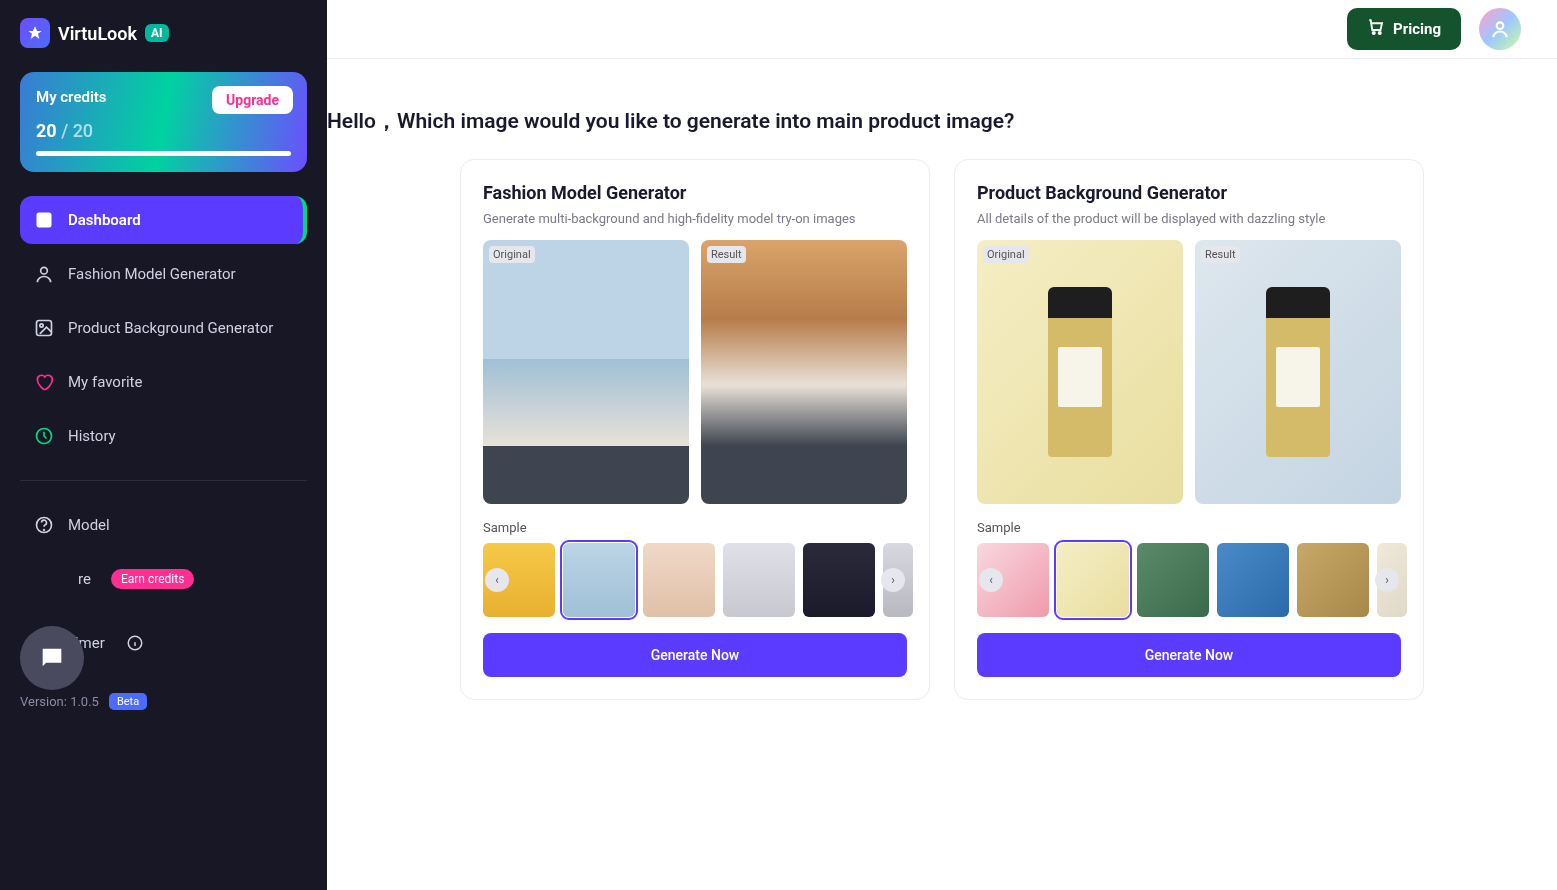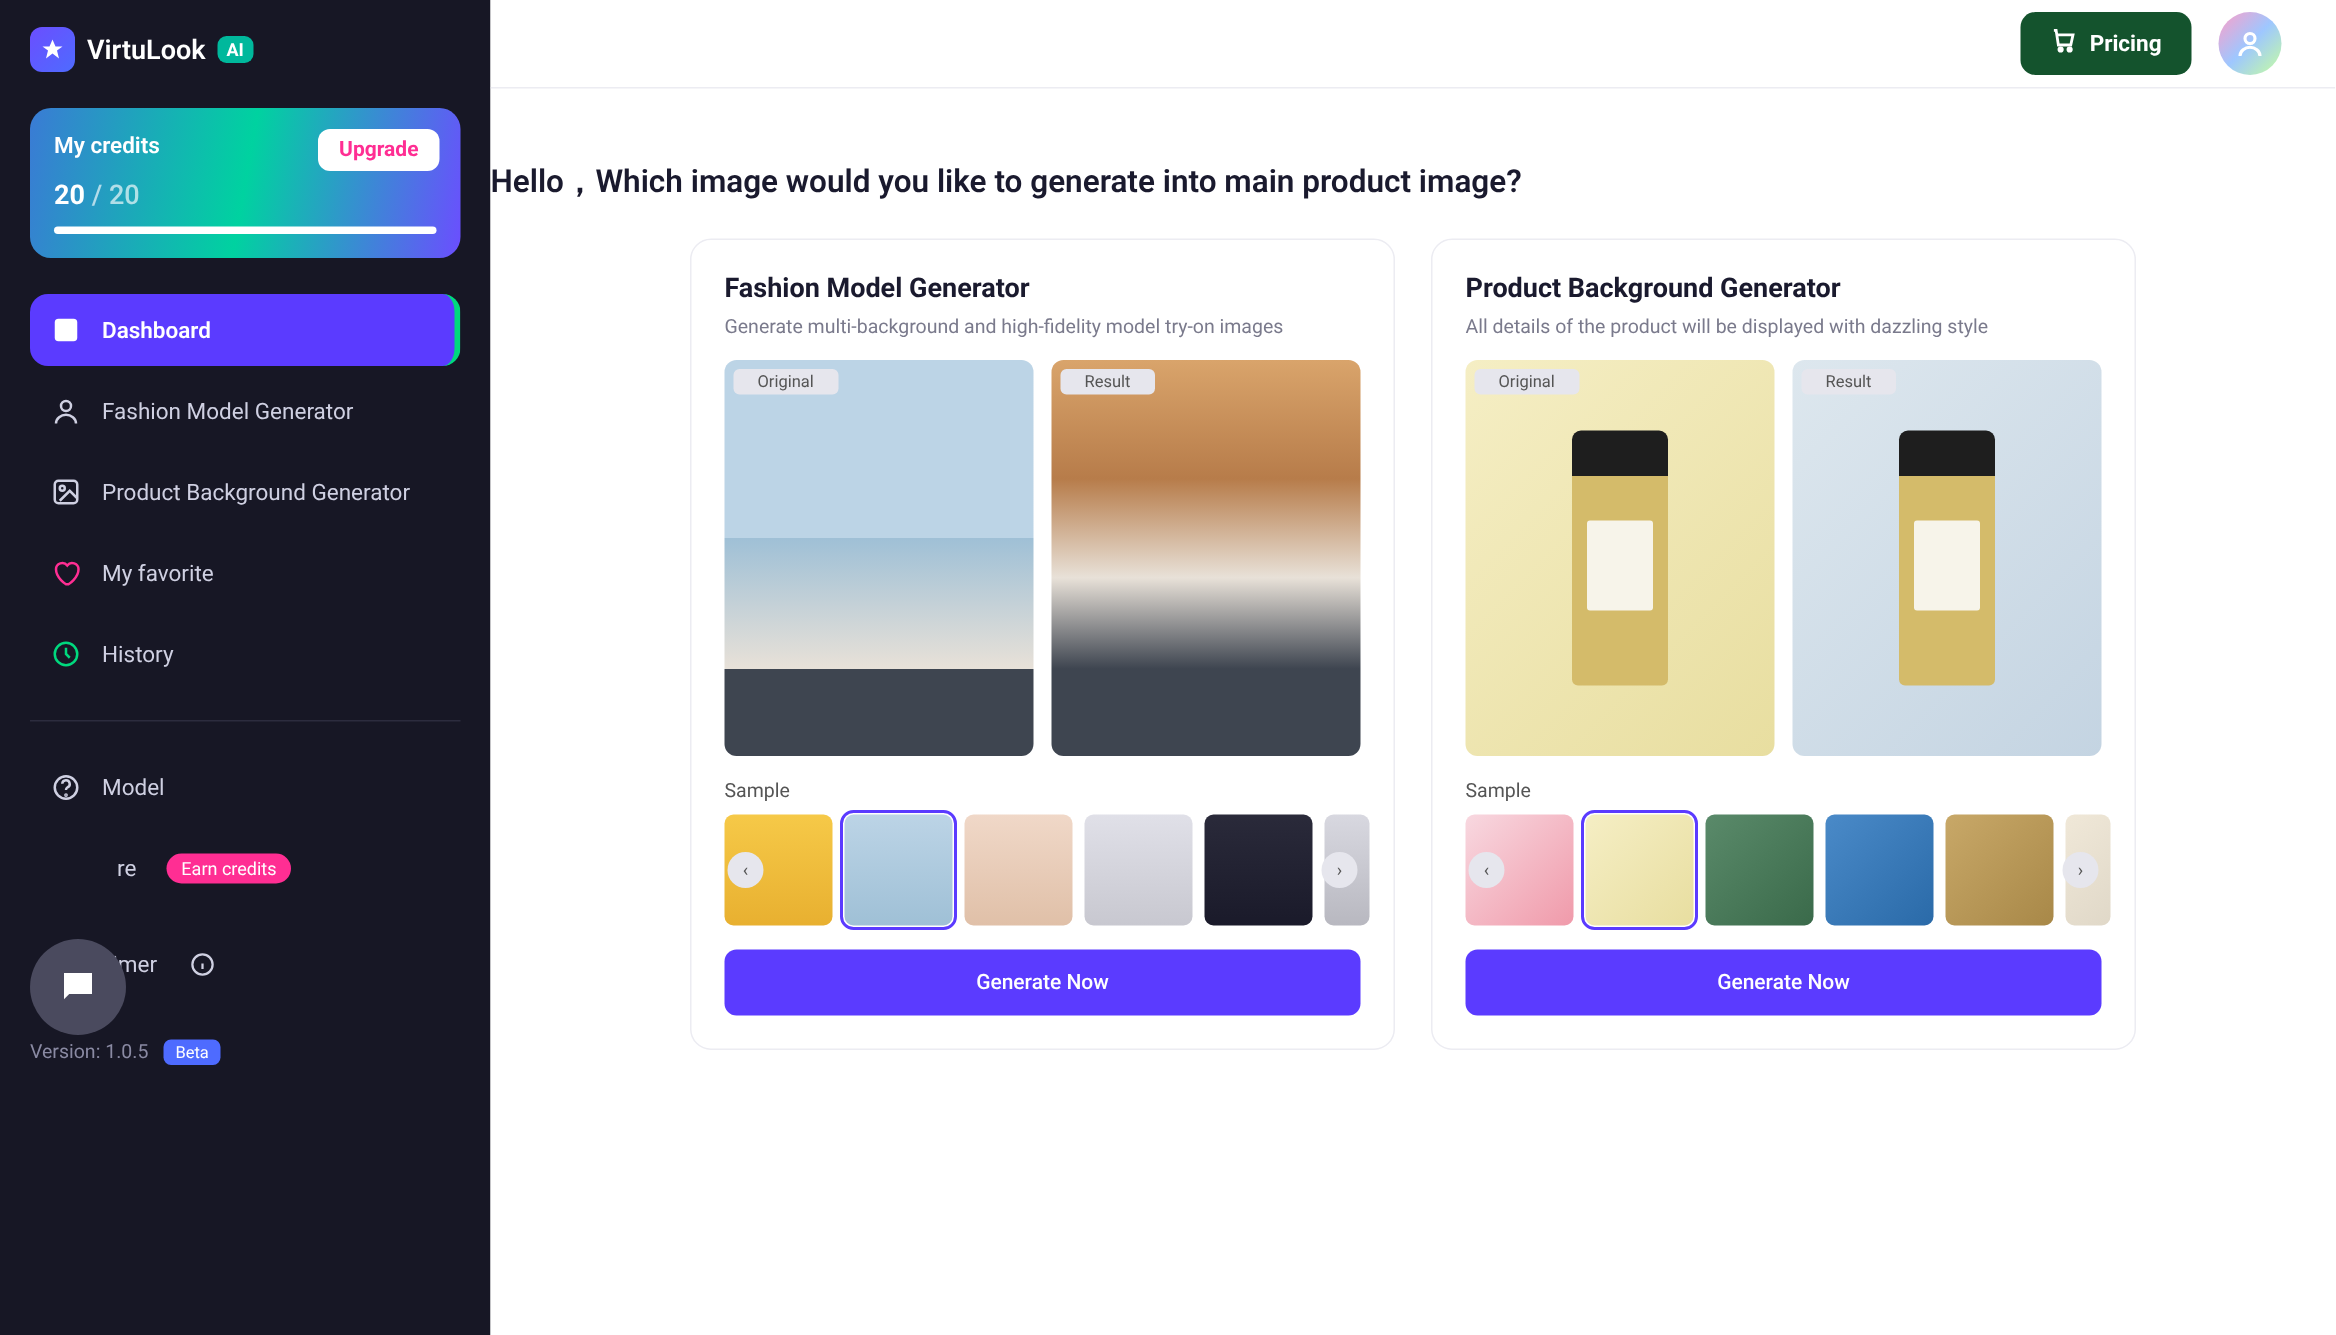--- a/index.html
+++ b/index.html
@@ -28,21 +28,21 @@
     .topbar{height:59px;border-bottom:1px solid #ececf2;display:flex;align-items:center;justify-content:flex-end;padding:0 36px;gap:18px}
     .pricing-btn{background:#14532d;color:#fff;border:none;padding:10px 20px;border-radius:10px;font-weight:700;font-size:15px;display:flex;align-items:center;gap:8px;cursor:pointer}
     .avatar{width:42px;height:42px;border-radius:50%;background:linear-gradient(135deg,#ff9ec7,#9ec7ff,#c7ff9e);display:flex;align-items:center;justify-content:center;cursor:pointer}
     .hero{text-align:left;font-size:21px;font-weight:600;color:#1a1a2e;padding:48px 0 24px}
     .cards{display:flex;gap:24px;justify-content:center;padding:0 50px 30px}
     .card{width:470px;border:1px solid #ececf2;border-radius:14px;padding:22px}
     .card h2{font-size:18px;font-weight:700;color:#1a1a2e;margin-bottom:8px}
     .card-sub{font-size:13px;color:#7a7a8c;margin-bottom:14px}
     .compare{display:flex;gap:12px;margin-bottom:16px}
     .cmp{flex:1;height:264px;border-radius:8px;position:relative;overflow:hidden}
-    .cmp .tag{position:absolute;top:6px;left:6px;background:#e6e6ed;color:#555;font-size:11px;padding:2px 16px;border-radius:4px}
+    .cmp .tag{position:absolute;top:6px;left:6px;background:#e6e6ed;color:#555;font-size:11px;padding:2px 4px;border-radius:4px}
     .cmp-a1{background:linear-gradient(180deg,#bcd4e6 45%,#9fc0d6 45%,#e8e1d8 78%,#3e4550 78%)}
     .cmp-a2{background:linear-gradient(180deg,#d9a46b 0%,#b77c4a 30%,#e8e1d8 55%,#3e4550 78%)}
     .cmp-b1{background:linear-gradient(135deg,#f5eec4,#e8dea0);display:flex;align-items:center;justify-content:center}
     .cmp-b2{background:linear-gradient(135deg,#dde7ee,#c4d4e2);display:flex;align-items:center;justify-content:center}
     .bottle{width:64px;height:170px;background:linear-gradient(180deg,#1e1e1e 0 18%,#d4bb6a 18% 100%);border-radius:6px 6px 4px 4px;position:relative}
     .bottle::after{content:"";position:absolute;left:10px;right:10px;top:60px;height:60px;background:#f7f4ea;border-radius:2px}
     .sample-label{font-size:13px;color:#555;margin-bottom:8px}
     .samples{display:flex;gap:8px;align-items:center;position:relative;margin-bottom:16px}
     .smp{width:72px;height:74px;border-radius:6px;flex:none;cursor:pointer}
     .smp.sel{outline:2px solid #5b3bff;outline-offset:1px}

